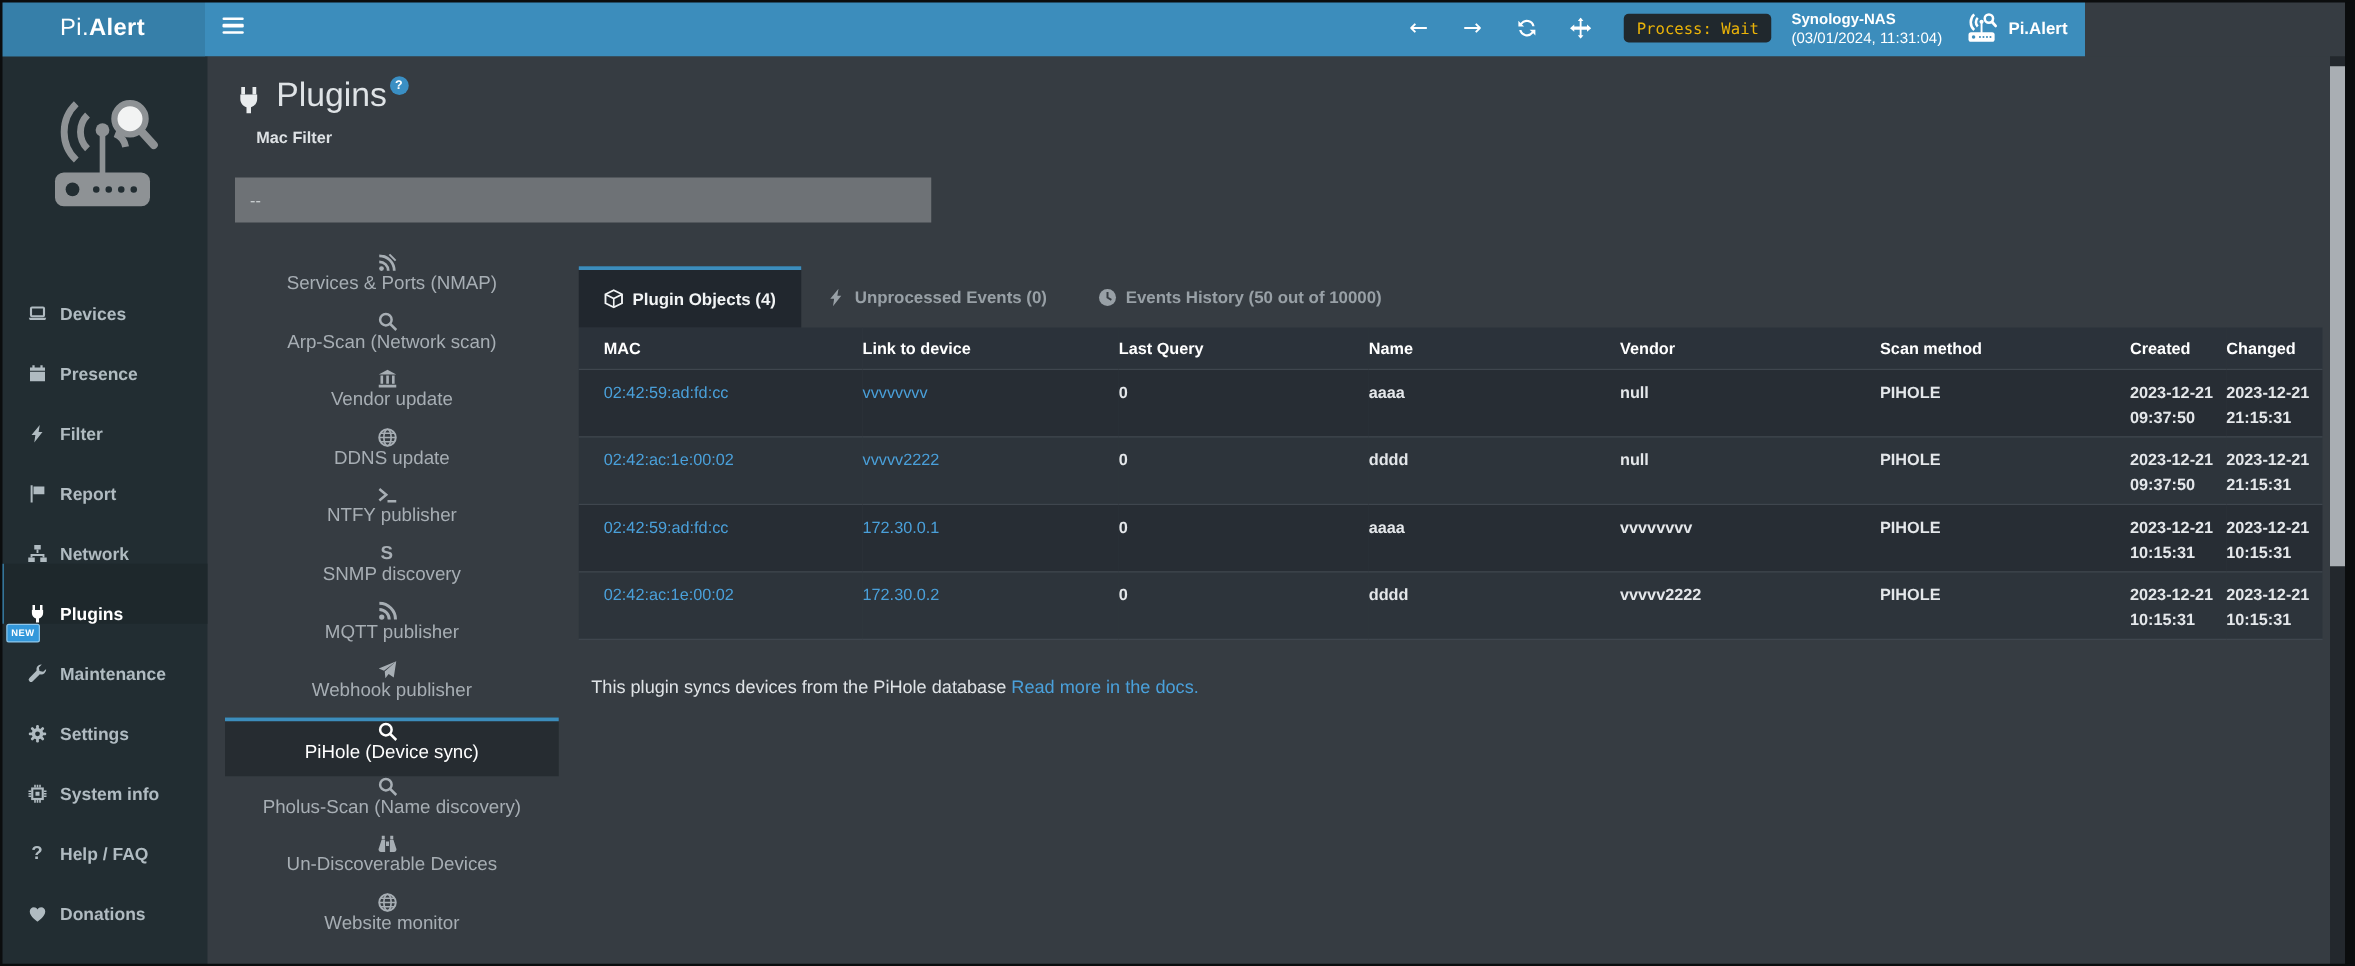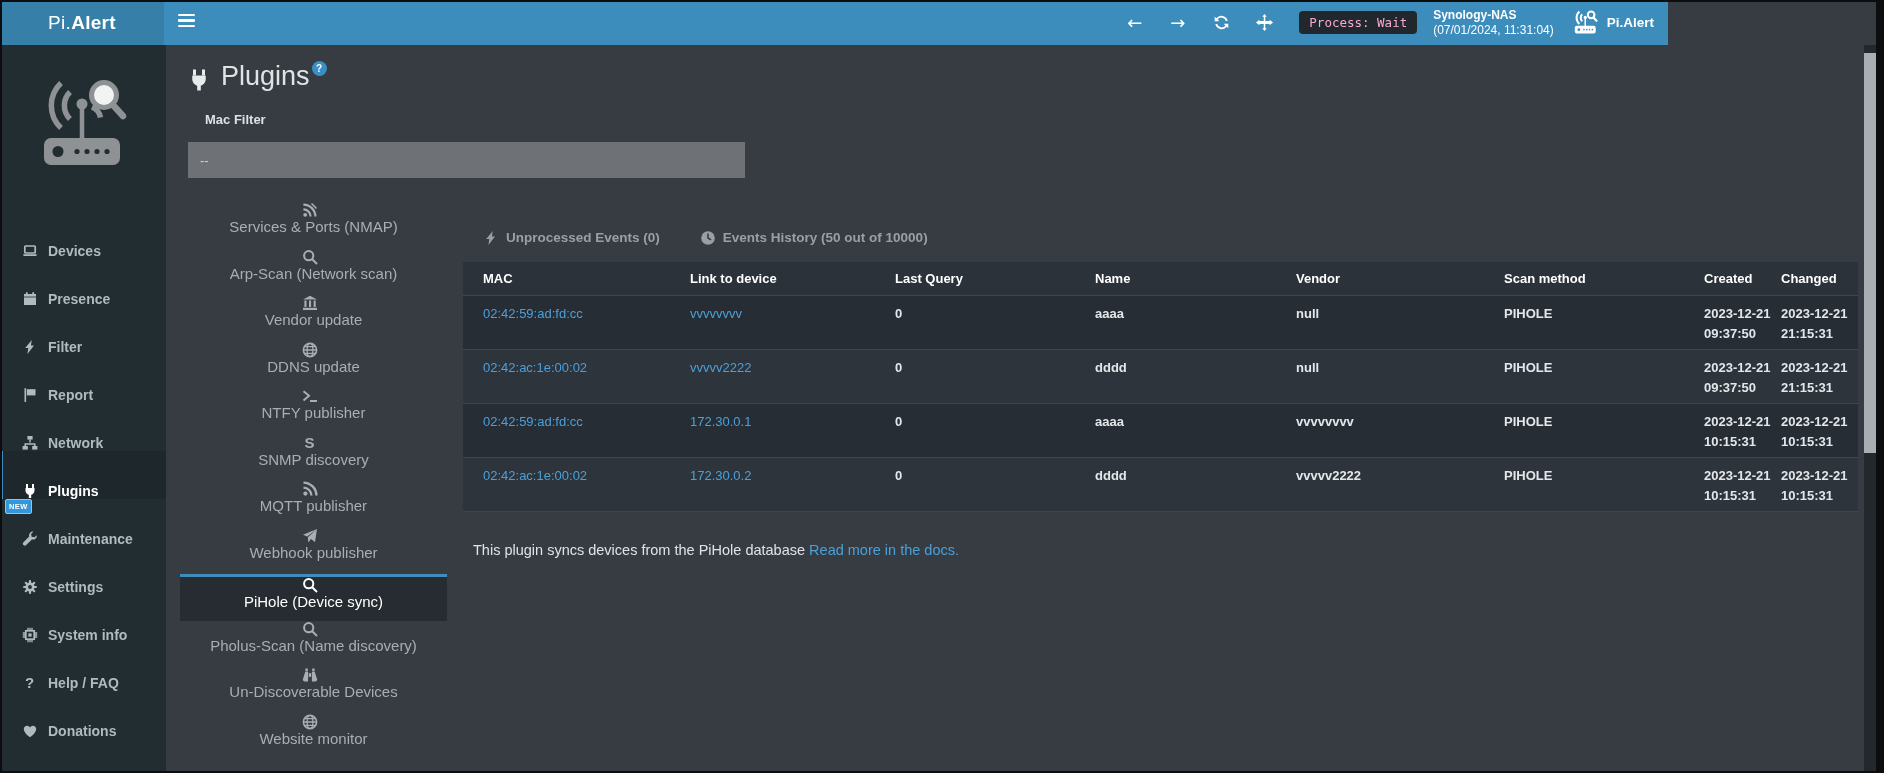--- a/index.html
+++ b/index.html
@@ -10,21 +10,21 @@
   .topbar { position:absolute; left:0; top:0; width:1668px; height:45px; background:#3c8dbc; z-index:5; }
   .brand { position:absolute; left:0; top:0; width:164px; height:45px; background:#367fa9;
            color:#fff; font-size:19px; text-align:center; line-height:45px; letter-spacing:.3px; }
   .brand b { font-weight:700; }
   .hamburger { position:absolute; left:178px; top:14px; width:20px; height:16px; cursor:pointer; }
   .hamburger span { display:block; width:17px; height:2.4px; background:#fff; margin-bottom:3px; border-radius:1px; }
   .top-right { position:absolute; right:14px; top:0; height:45px; display:flex; align-items:center; }
   .nav-ic { color:#fff; width:17px; height:17px; margin-right:26px; display:inline-flex; cursor:pointer; }
   .nav-ic svg { width:17px; height:17px; }
   .uni { font-family:"DejaVu Sans",sans-serif; font-size:18px; line-height:17px; }
-  .proc-badge { background:#20282d; color:#f9a8d4; font-family:"DejaVu Sans Mono",monospace;
+  .proc-badge { background:#20282d; color:#eab308; font-family:"DejaVu Sans Mono",monospace;
                 font-size:12.5px; padding:4px 10px; border-radius:4px; margin:0 16px 0 0; white-space:nowrap; }
   .hostblock { color:#fff; font-size:12px; line-height:15px; margin-right:18px; }
   .hostblock .l1 { font-weight:700; }
   .applogo { display:flex; align-items:center; }
   .applogo svg { width:27px; height:25px; margin-right:8px; }
   .applogo .lbl { color:#fff; font-weight:700; font-size:13.5px; }
 
   
   .sidebar { position:absolute; left:0; top:45px; width:166px; height:728px; background:#222d32; z-index:4; }
   .logo-wrap { margin:30px auto 0; width:104px; height:98px; }
@@ -39,21 +39,21 @@
                color:#fff; font-size:7.5px; font-weight:700; padding:2px 3px; border-radius:2px; letter-spacing:.4px; z-index:6; }
 
   
   .content { position:absolute; left:166px; top:45px; width:1698px; height:728px; background:#363c42; }
   .title-row { position:absolute; left:21px; top:16px; display:flex; align-items:flex-start; color:#dfe3e6; }
   .title-row .plug-ic { width:24px; height:26px; margin:6px 10px 0 0; color:#e8ebed; }
   .title-row .plug-ic svg { width:24px; height:26px; }
   .page-title { font-size:27px; font-weight:400; }
   .help-dot { width:15px; height:15px; border-radius:50%; background:#3a8fc4; color:#fff; font-size:10px;
               font-weight:700; text-align:center; line-height:15px; margin-left:2px; cursor:pointer; }
-  .filter-label { position:absolute; left:39px; top:67px; font-size:13px; font-weight:700; color:#dde1e4; }
+  .filter-label { position:absolute; left:39px; top:57px; font-size:13px; font-weight:700; color:#dde1e4; }
   .mac-input { position:absolute; left:22px; top:97px; width:557px; height:36px; background:#6e7276;
                border:none; color:#cbd0d3; font-size:13px; padding-left:12px;
                font-family:"Liberation Sans","DejaVu Sans",sans-serif; }
 
   
   .plugin-menu { position:absolute; left:14px; top:157px; width:267px; }
   .pm-item { height:46.5px; display:flex; align-items:center; padding:0 10px; color:#a7aeb4;
              font-size:15px; cursor:pointer;flex-direction:column; }
   .pm-item .ic { width:18px; height:16px; margin-right:8px; display:inline-flex; justify-content:center; flex:none; }
   .pm-item .ic svg { width:16px; height:16px; }
@@ -117,21 +117,21 @@
           </svg>
         </span>
       <span class="nav-ic">
           <svg viewBox="0 0 16 16" fill="currentColor">
             <path d="M8 0l2.1 2.6H8.7v4.1h4.1V5.3L16 8l-3.2 2.7V9.3H8.7v4.1h1.4L8 16l-2.1-2.6h1.4V9.3H3.2v1.4L0 8l3.2-2.7v1.4h4.1V2.6H5.9z"></path>
           </svg>
         </span>
       <span class="proc-badge">Process: Wait</span>
       <div class="hostblock">
         <div class="l1">Synology-NAS</div>
-        <div class="l2">(07/01/2024, 11:31:04)</div>
+        <div class="l2">(03/01/2024, 11:31:04)</div>
       </div>
       <div class="applogo">
         <svg viewBox="0 0 104 98">
             <g fill="none" stroke="#fff" stroke-width="8">
               <path d="M39 17a19 19 0 0 0 0 27"></path>
               <path d="M28 6a33 33 0 0 0 0 49"></path>
             </g>
             <circle cx="51" cy="29" r="6.5" fill="#fff"></circle>
             <path d="M51 33v32" stroke="#fff" stroke-width="6"></path>
             <rect x="10" y="62" width="82" height="30" rx="8" fill="#fff"></rect>
@@ -396,20 +396,29 @@
               <ellipse cx="8" cy="8" rx="2.9" ry="6.6" fill="none" stroke="currentColor" stroke-width="1.3"></ellipse>
               <path d="M1.6 8h12.8M2.6 4.6h10.8M2.6 11.4h10.8" stroke="currentColor" stroke-width="1.3" fill="none"></path>
             </svg>
           </span>
           <span>Website monitor</span>
         </div>
       </div>
 
     <div class="main-panel">
       <div class="tabs" id="tabs">
+          <div class="tab active">
+            <span class="ic">
+              <svg viewBox="0 0 16 16">
+                <path d="M8 1.2 14.6 4.4v7.2L8 14.8 1.4 11.6V4.4z" fill="none" stroke="currentColor" stroke-width="1.5"></path>
+                <path d="M1.6 4.6 8 7.8l6.4-3.2M8 7.8v6.6" fill="none" stroke="currentColor" stroke-width="1.3"></path>
+              </svg>
+            </span>
+            <span>Plugin Objects (4)</span>
+          </div>
           <div class="tab">
             <span class="ic">
               <svg viewBox="0 0 16 16">
                 <path d="M9.8 1 3.2 9h3.1L5.4 15l6.6-8.4H8.9z" fill="currentColor"></path>
               </svg>
             </span>
             <span>Unprocessed Events (0)</span>
           </div>
           <div class="tab">
             <span class="ic">

